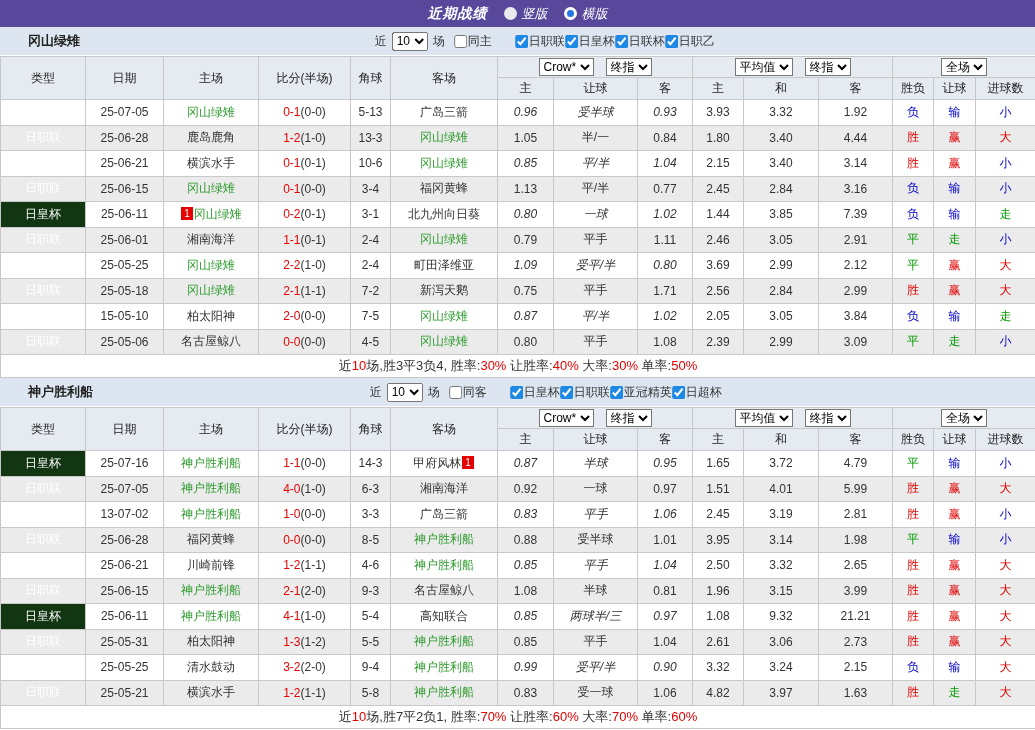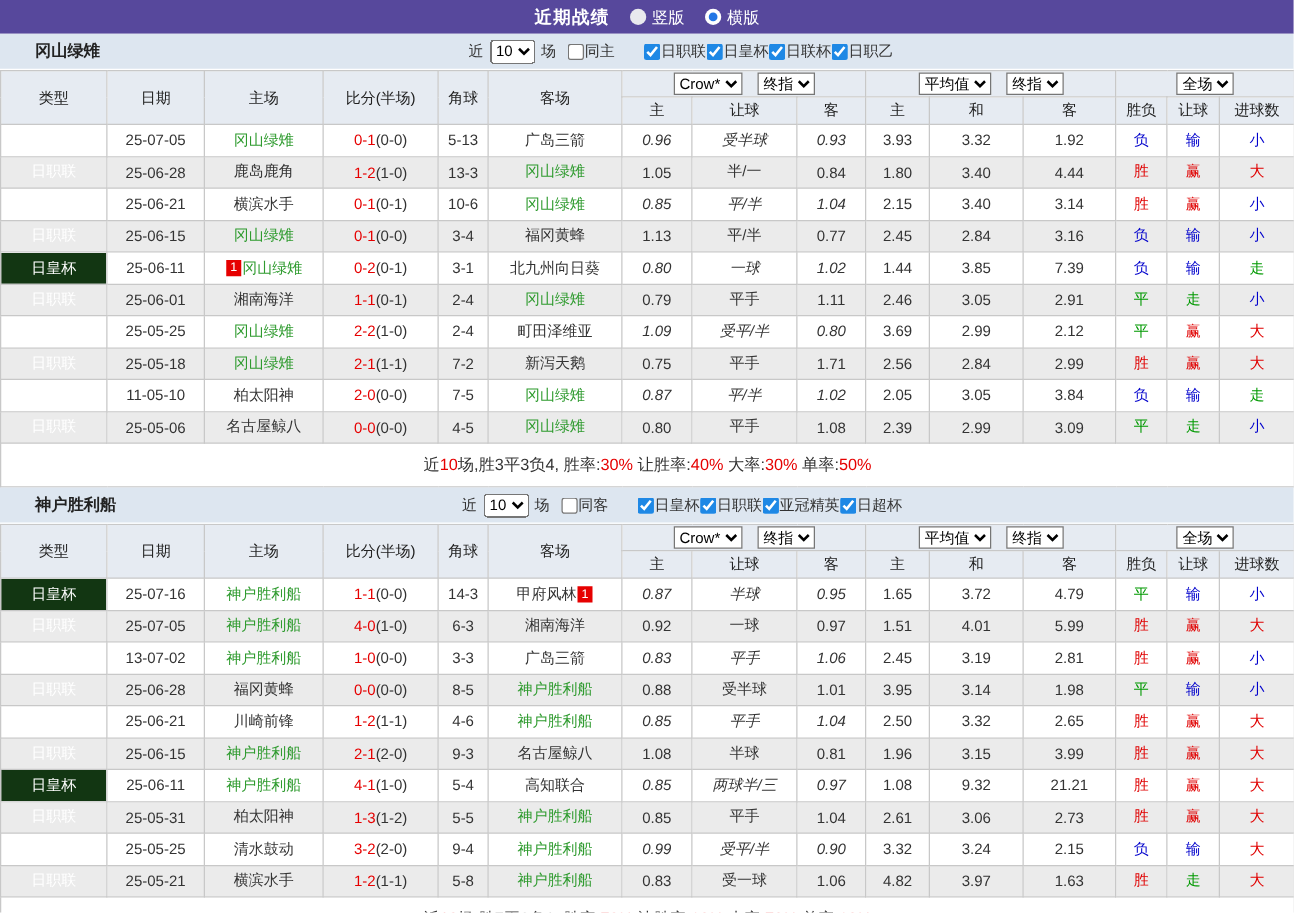--- a/index.html
+++ b/index.html
@@ -14,20 +14,21 @@
   }
   
   .topbar {
     height: 27px;
     background: var(--topbar-purple, #57489c);
     display: flex;
     align-items: center;
     justify-content: center;
     gap: 16px;
     color: #fff;
+    font-style: italic;
   }
   .topbar-title { font-weight: bold; font-size: 14px; letter-spacing: 1px; }
   .radio-group { display: flex; align-items: flex-end; gap: 16px; font-size: 13px; }
   .radio { display: inline-flex; align-items: center; gap: 5px; cursor: pointer; }
   .radio-dot {
     position: relative; width: 13px; height: 13px; border-radius: 50%;
     background: #e9e9ee; display: inline-block;
   }
   .radio-dot.sel { background: #fff; }
   .radio-dot.sel::after {
@@ -79,21 +80,21 @@
   tr.even td.hc  { background: #f1ece2; }
   tr.odd  td.avg { background: #e9f4fa; }
   tr.even td.avg { background: #dfe9ef; }
   td.res.win  { color: var(--win-red, #e00000); }
   td.res.lose { color: var(--lose-blue, #0000cc); }
   td.res.draw { color: var(--draw-green, #009900); }
   .badge {
     display: inline-block; background: var(--score-red, #e60000); color: #fff;
     font-size: 10px; line-height: 13px; padding: 0 3px; margin: 0 1px; vertical-align: 1px;
   }
-  tr.summary-row td { height: 35px; background: #fff; font-size: 13px; color: #333; }
+  tr.summary-row td { height: 23px; background: #fff; font-size: 13px; color: #333; }
   tr.summary-row .red { color: var(--score-red, #e60000); }
 </style>
 </head>
 <body>
 
 <div class="topbar">
   <span class="topbar-title">近期战绩</span>
   <span class="radio-group">
     <label class="radio">
       <span class="radio-dot"></span>
@@ -317,21 +318,21 @@
           <td class="hc">1.71</td>
           <td class="avg">2.56</td>
           <td class="avg">2.84</td>
           <td class="avg">2.99</td>
           <td class="res win">胜</td>
           <td class="res win">赢</td>
           <td class="res win">大</td>
         </tr>
         <tr class="match odd">
           <td class="lg">日职联</td>
-          <td class="date">11-05-10</td>
+          <td class="date">15-05-10</td>
           <td class="team">柏太阳神</td>
           <td class="score"><span class="ft">2-0</span><span class="ht">(0-0)</span></td>
           <td class="corner">7-5</td>
           <td class="team focus">冈山绿雉</td>
           <td class="hc">0.87</td>
           <td class="hc">平/半</td>
           <td class="hc">1.02</td>
           <td class="avg">2.05</td>
           <td class="avg">3.05</td>
           <td class="avg">3.84</td>

